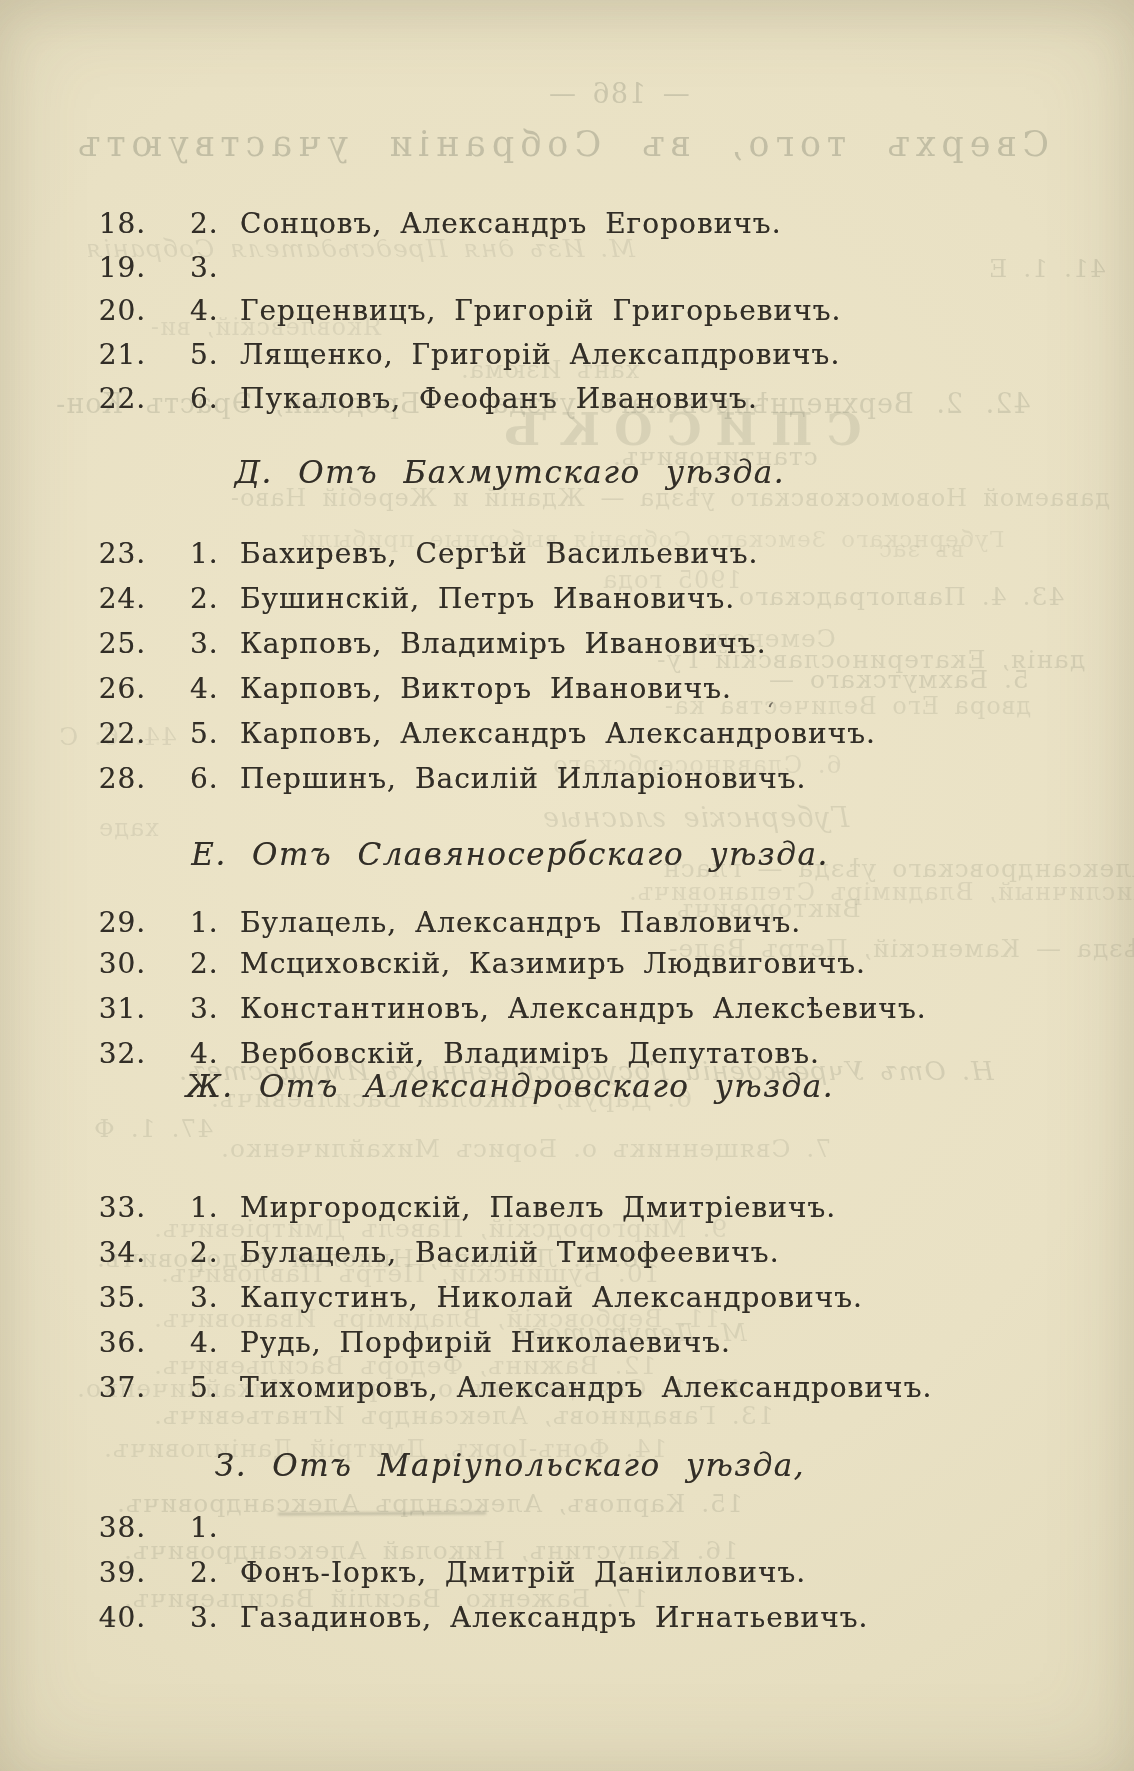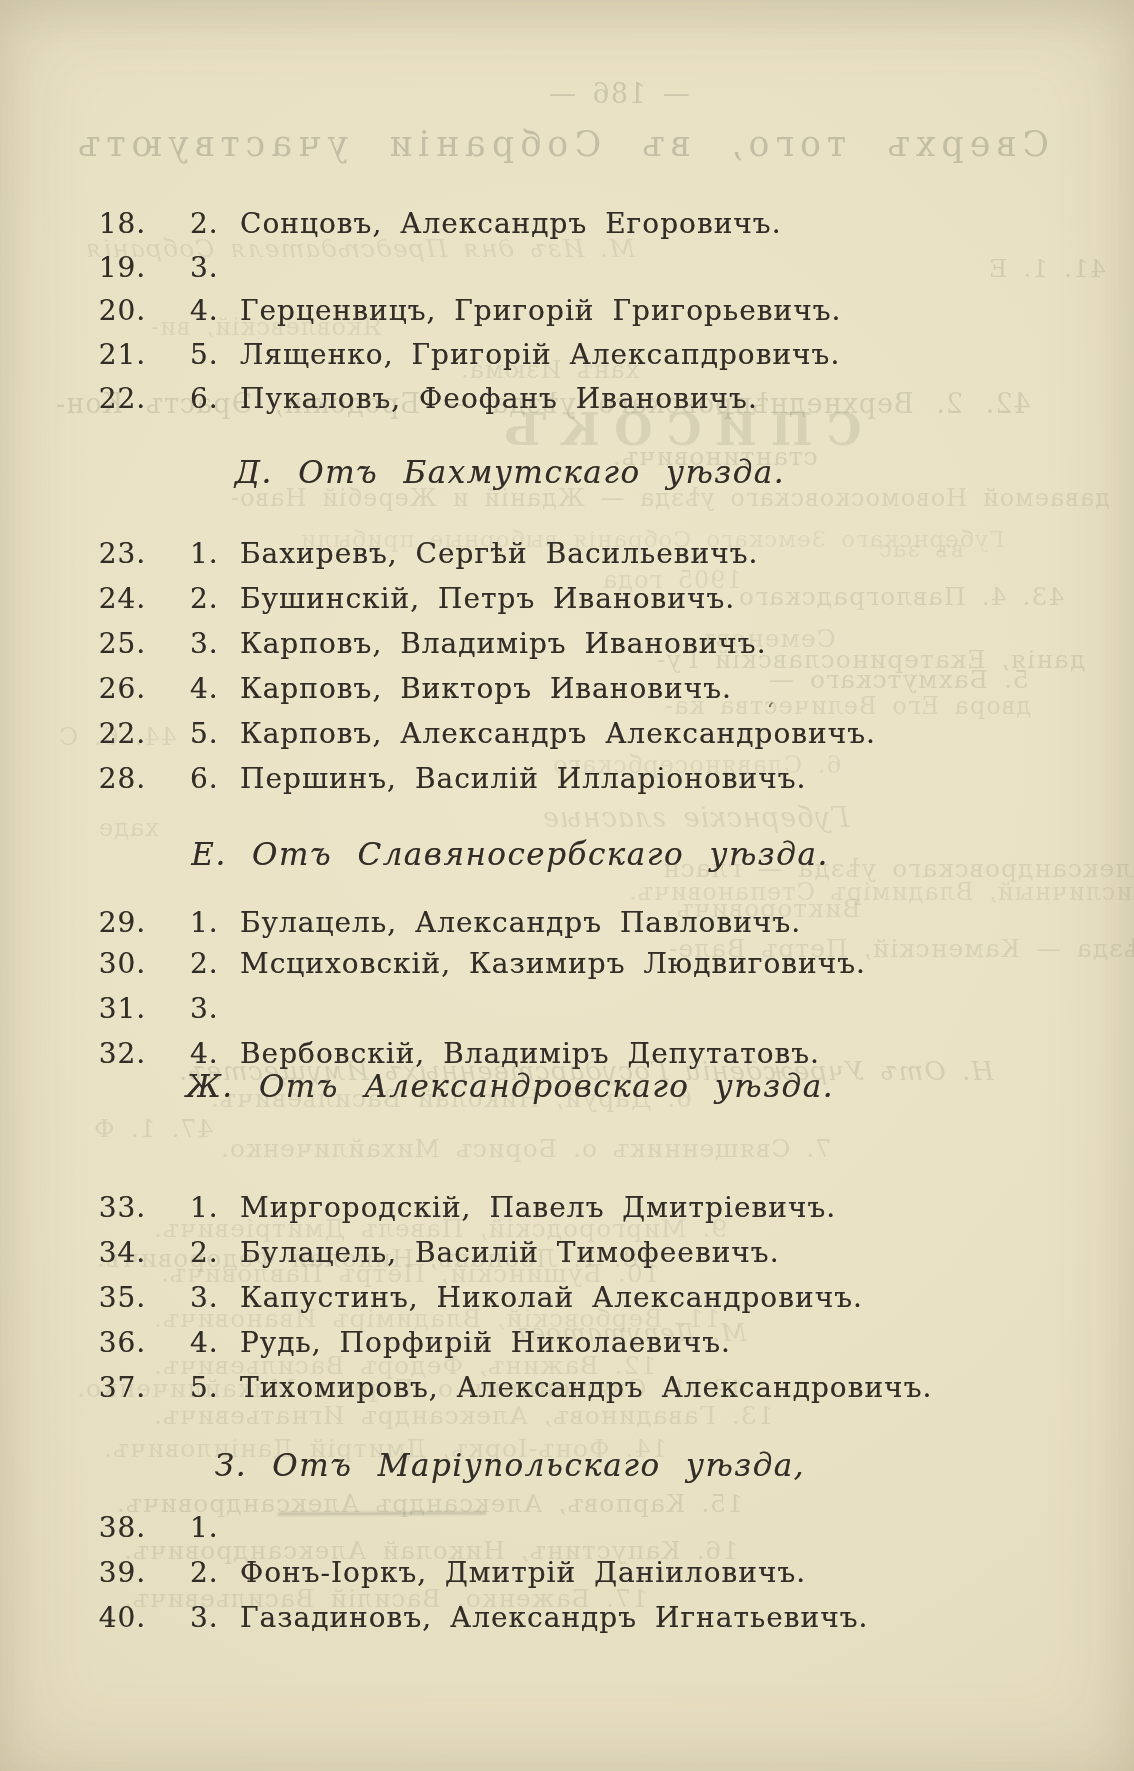--- a/index.html
+++ b/index.html
@@ -164,20 +164,21 @@
     <span class="name">Булацель, Александръ Павловичъ.</span>
   </div>
   <div class="row" style="top:947px">
     <span class="seq">30.</span>
     <span class="num">2.</span>
     <span class="name">Мсциховскій, Казимиръ Людвиговичъ.</span>
   </div>
   <div class="row" style="top:992px">
     <span class="seq">31.</span>
     <span class="num">3.</span>
+    <span class="name">Константиновъ, Александръ Алексѣевичъ.</span>
   </div>
   <div class="row" style="top:1037px">
     <span class="seq">32.</span>
     <span class="num">4.</span>
     <span class="name">Вербовскій, Владиміръ Депутатовъ.</span>
   </div>
 
   <div class="shead" style="top:1068px">Ж. Отъ Александровскаго уѣзда.</div>
   <div class="row" style="top:1191px">
     <span class="seq">33.</span>

